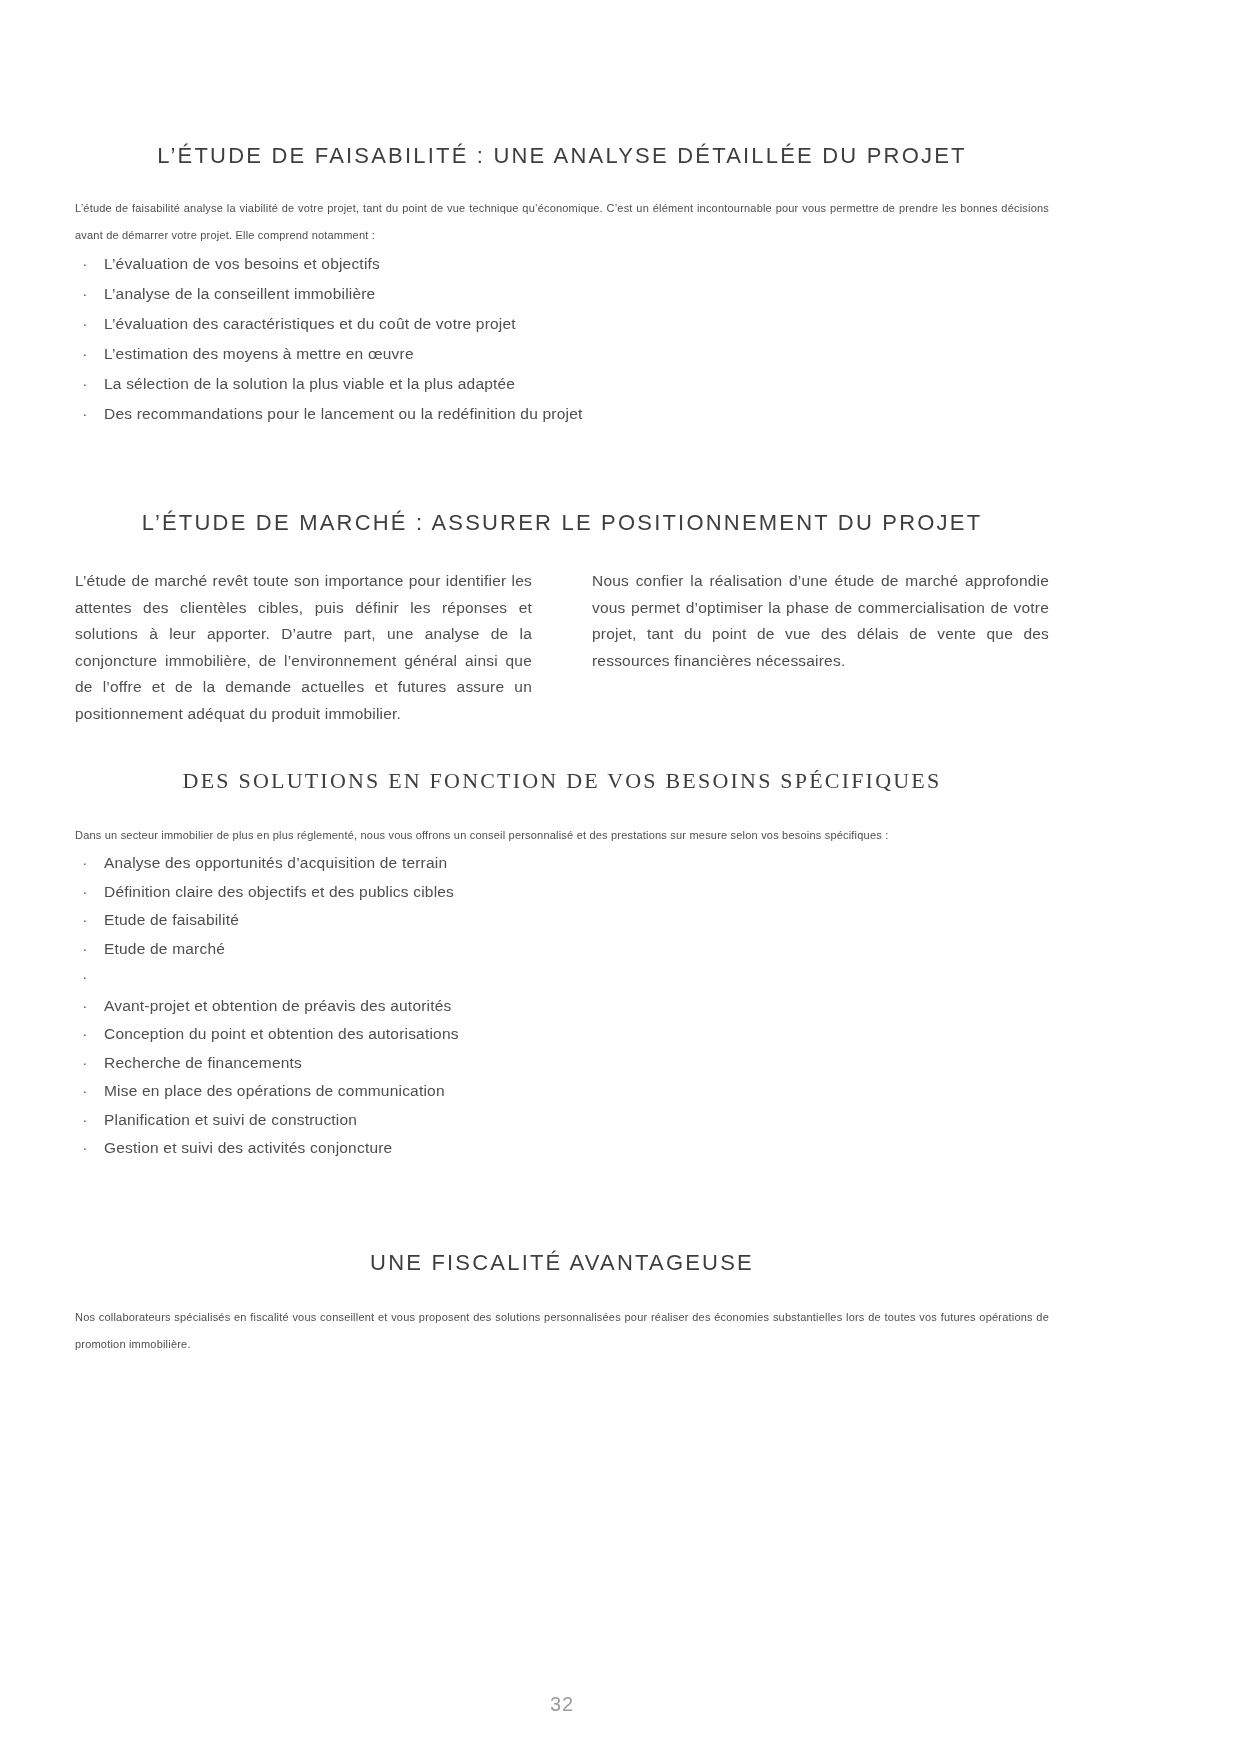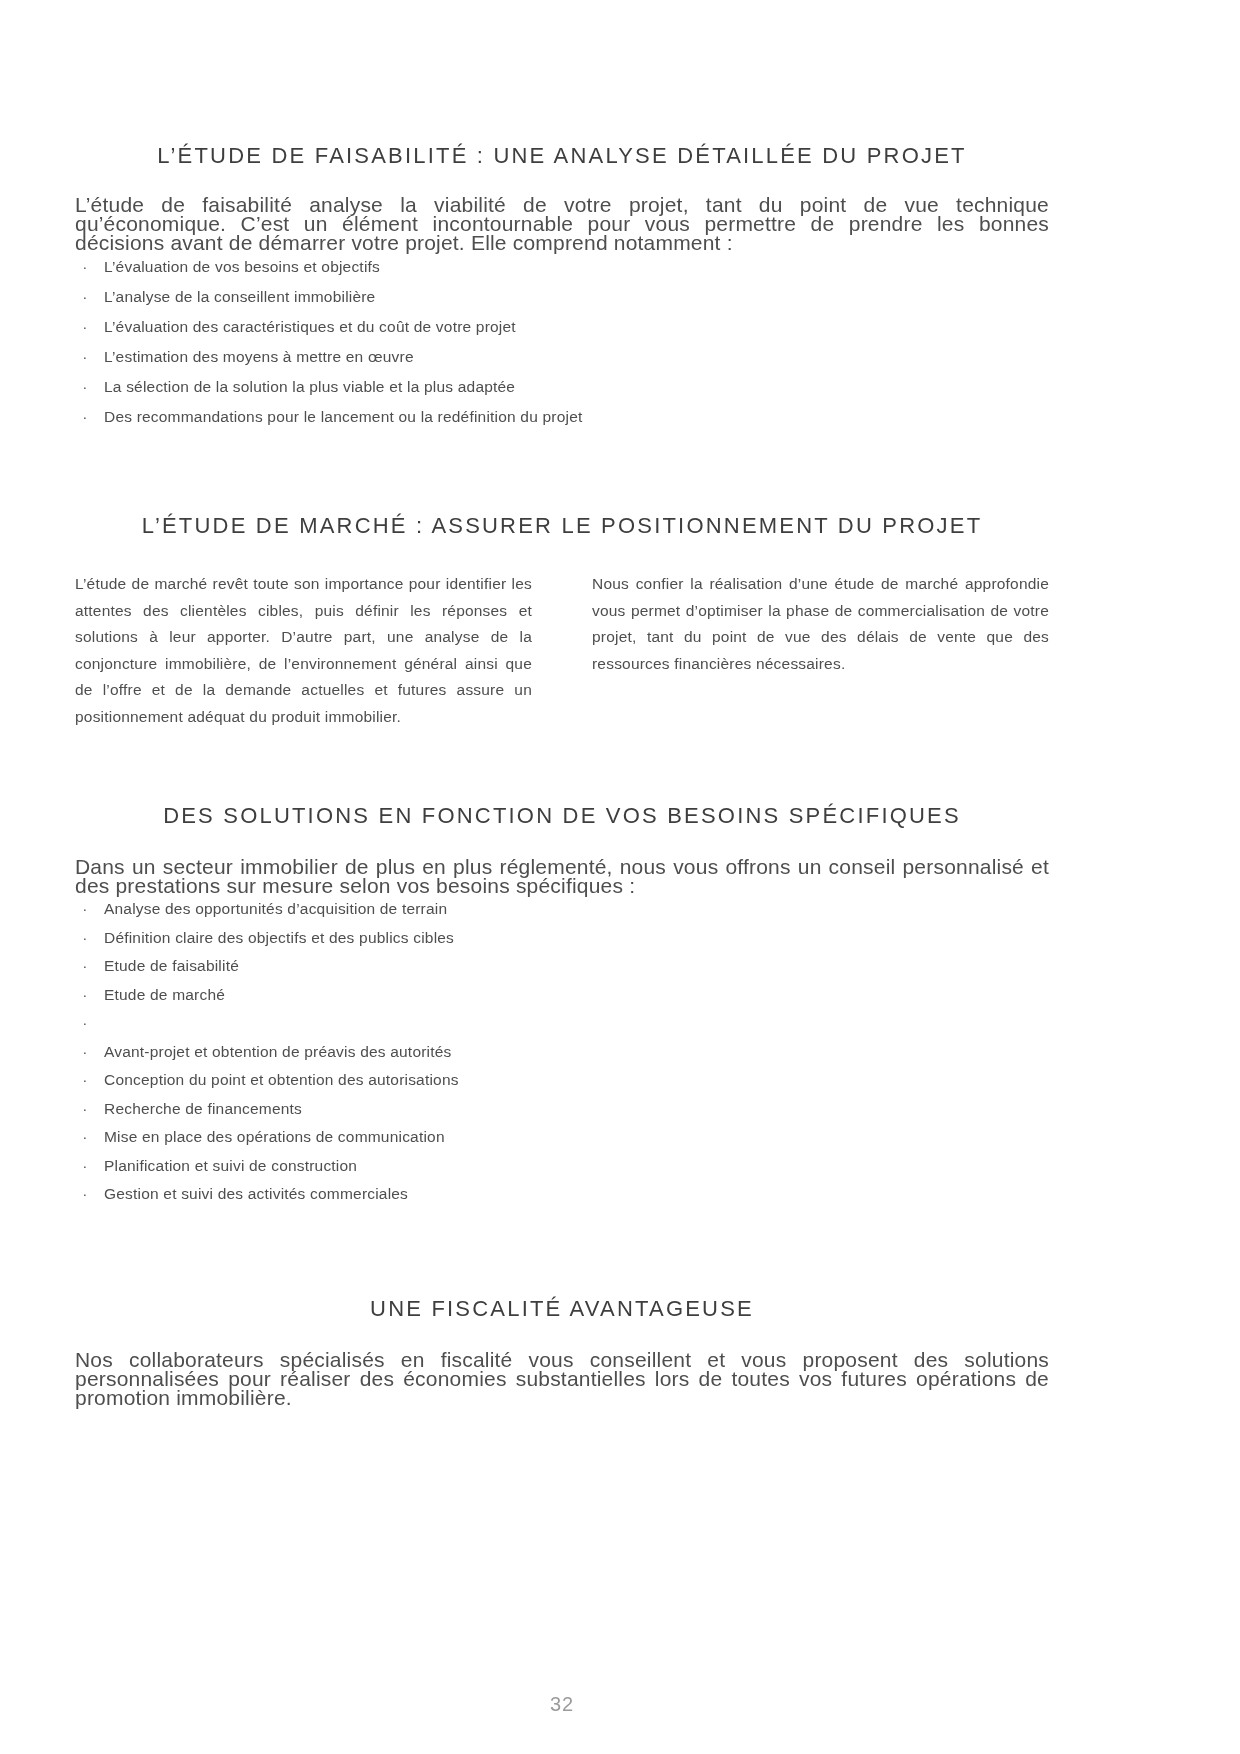--- a/index.html
+++ b/index.html
@@ -19,34 +19,34 @@
   .section-title {
     font-size: 22px;
     font-weight: 300;
     letter-spacing: 2.2px;
     color: #3e3e3e;
     text-align: center;
     margin: 0;
     line-height: 27px;
   }
   .para {
-    font-size: 21px;
-    line-height: 19px;
+    font-size: 11px;
+    line-height: 27px;
     letter-spacing: 0.2px;
     text-align: justify;
     margin: 0;
     color: #4e4e4e;
   }
   
   .s1-title { padding-top: 142px; }
   .s1-intro { margin-top: 26px; }
   .s1-list  { margin-top: 26px; }
   .s2-title { margin-top: 80px; }
   .s2-cols  { margin-top: 32px; }
-  .s3-title { margin-top: 72px; }
+  .s3-title { margin-top: 40px; font-family: Liberation Serif, serif; }
   .s3-intro { margin-top: 28px; }
   .s3-list  { margin-top: 24px; }
   .s4-title { margin-top: 86px; }
   .s4-intro { margin-top: 28px; }
 
   ul.bullets {
     list-style: none;
     margin: 0;
     padding: 0 0 0 6px;
   }
@@ -172,21 +172,21 @@
         <li>
             <span class="dot">·</span>
             <span class="li-text">Mise en place des opérations de communication</span>
           </li>
         <li>
             <span class="dot">·</span>
             <span class="li-text">Planification et suivi de construction</span>
           </li>
         <li>
             <span class="dot">·</span>
-            <span class="li-text">Gestion et suivi des activités commerciales</span>
+            <span class="li-text">Gestion et suivi des activités conjoncture</span>
           </li>
       </ul>
     </section>
 
     <section>
       <h1 class="section-title s4-title">UNE FISCALITÉ AVANTAGEUSE</h1>
       <p class="para s4-intro">Nos collaborateurs spécialisés en fiscalité vous conseillent et vous proposent des solutions personnalisées pour réaliser des économies substantielles lors de toutes vos futures opérations de promotion immobilière.</p>
     </section>
 
   </div>

